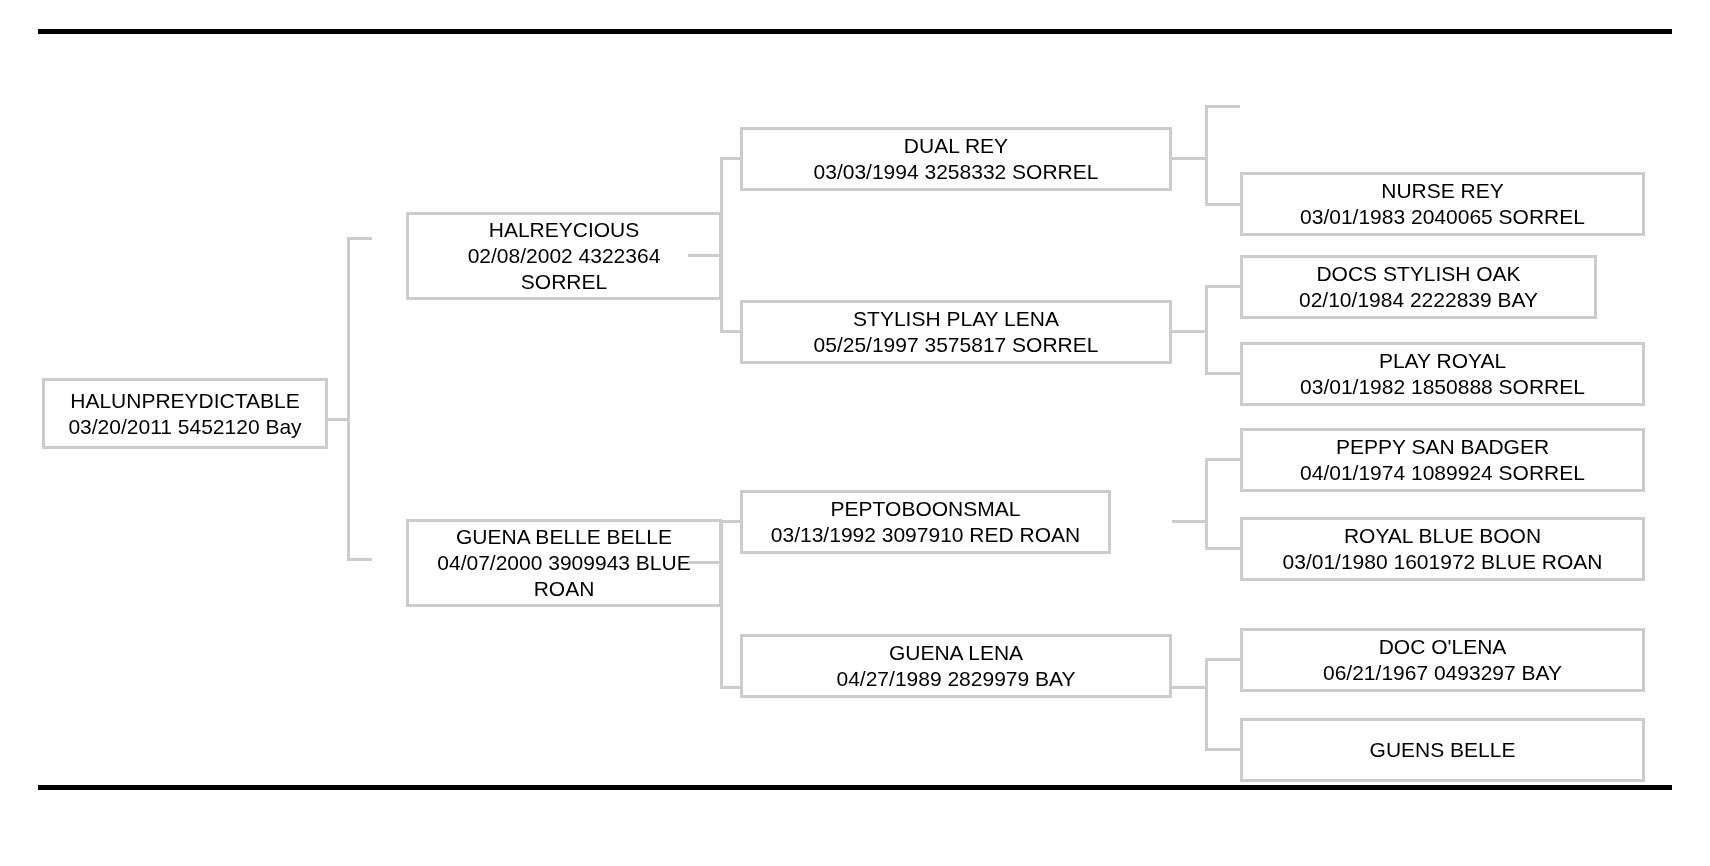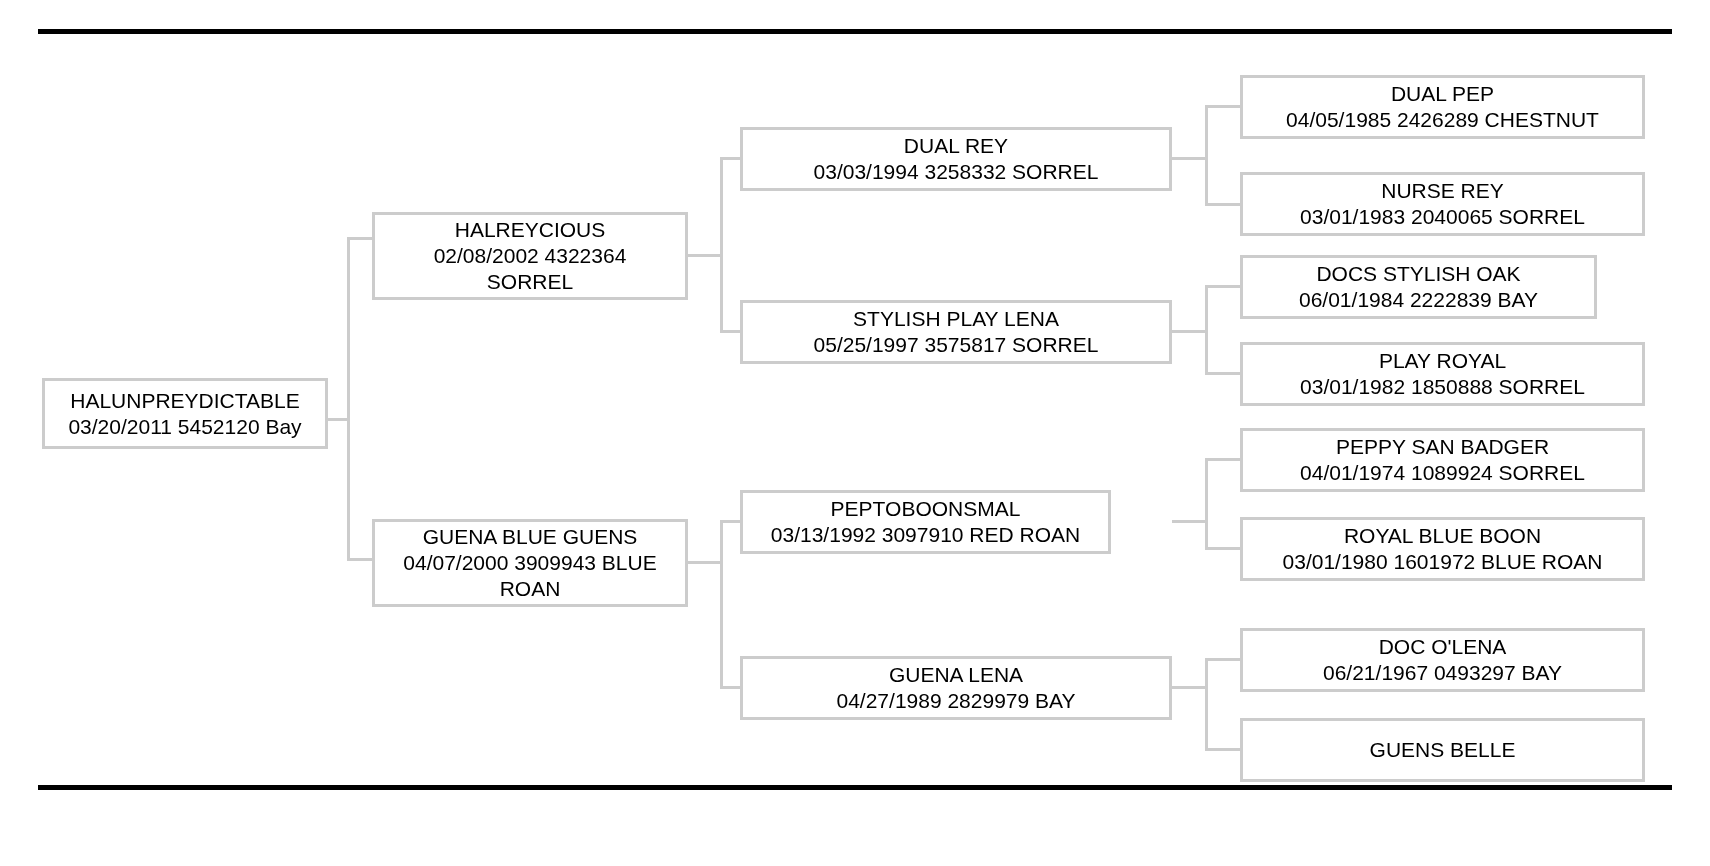--- a/index.html
+++ b/index.html
@@ -2,21 +2,21 @@
 <html><head>
 <meta charset="utf-8">
 <style>
   html,body{margin:0;padding:0;background:#ffffff;}
   .canvas{position:relative;width:1710px;height:866px;background:#ffffff;
           font-family:"Liberation Sans",sans-serif;color:#000;overflow:hidden;}
   .rule{position:absolute;background:#000;height:5px;}
   .node{position:absolute;box-sizing:border-box;border:3px solid #cccccc;background:#ffffff;
         display:flex;flex-direction:column;justify-content:center;align-items:center;
         text-align:center;font-size:21px;line-height:26px;padding:0 8px;}
-  .g2{padding:8px 20px;}
+  .g2{padding:8px 20px;margin-left:34px;}
   .line{position:absolute;background:#cccccc;}
   .nm,.dt{width:100%;}
 </style>
 </head>
 <body>
 
 <div class="canvas">
 
   <div class="rule" style="left:38px;top:29px;width:1634px;"></div>
   <div class="rule" style="left:38px;top:785px;width:1634px;"></div>
@@ -24,52 +24,48 @@
   <div class="node" style="left:42px;top:378px;width:286px;height:71px">
     <div class="nm">HALUNPREYDICTABLE</div>
     <div class="dt">03/20/2011 5452120 Bay</div>
   </div>
 
   <div class="node g2" style="left:372px;top:212px;width:316px;height:88px">
     <div class="nm">HALREYCIOUS</div>
     <div class="dt">02/08/2002 4322364 SORREL</div>
   </div>
   <div class="node g2" style="left:372px;top:519px;width:316px;height:88px">
-    <div class="nm">GUENA BLUE GUENS</div>
+    <div class="nm">GUENA BELLE BELLE</div>
     <div class="dt">04/07/2000 3909943 BLUE ROAN</div>
   </div>
 
   <div class="node" style="left:740px;top:127px;width:432px;height:64px">
     <div class="nm">DUAL REY</div>
     <div class="dt">03/03/1994 3258332 SORREL</div>
   </div>
   <div class="node" style="left:740px;top:300px;width:432px;height:64px">
     <div class="nm">STYLISH PLAY LENA</div>
     <div class="dt">05/25/1997 3575817 SORREL</div>
   </div>
   <div class="node" style="left:740px;top:490px;width:371px;height:64px">
     <div class="nm">PEPTOBOONSMAL</div>
     <div class="dt">03/13/1992 3097910 RED ROAN</div>
   </div>
-  <div class="node" style="left:740px;top:656px;width:432px;height:64px">
+  <div class="node" style="left:740px;top:634px;width:432px;height:64px">
     <div class="nm">GUENA LENA</div>
     <div class="dt">04/27/1989 2829979 BAY</div>
   </div>
 
-  <div class="node" style="left:1240px;top:75px;width:405px;height:64px">
-    <div class="nm">DUAL PEP</div>
-    <div class="dt">04/05/1985 2426289 CHESTNUT</div>
-  </div>
   <div class="node" style="left:1240px;top:172px;width:405px;height:64px">
     <div class="nm">NURSE REY</div>
     <div class="dt">03/01/1983 2040065 SORREL</div>
   </div>
   <div class="node" style="left:1240px;top:255px;width:357px;height:64px">
     <div class="nm">DOCS STYLISH OAK</div>
-    <div class="dt">06/01/1984 2222839 BAY</div>
+    <div class="dt">02/10/1984 2222839 BAY</div>
   </div>
   <div class="node" style="left:1240px;top:342px;width:405px;height:64px">
     <div class="nm">PLAY ROYAL</div>
     <div class="dt">03/01/1982 1850888 SORREL</div>
   </div>
   <div class="node" style="left:1240px;top:428px;width:405px;height:64px">
     <div class="nm">PEPPY SAN BADGER</div>
     <div class="dt">04/01/1974 1089924 SORREL</div>
   </div>
   <div class="node" style="left:1240px;top:517px;width:405px;height:64px">

